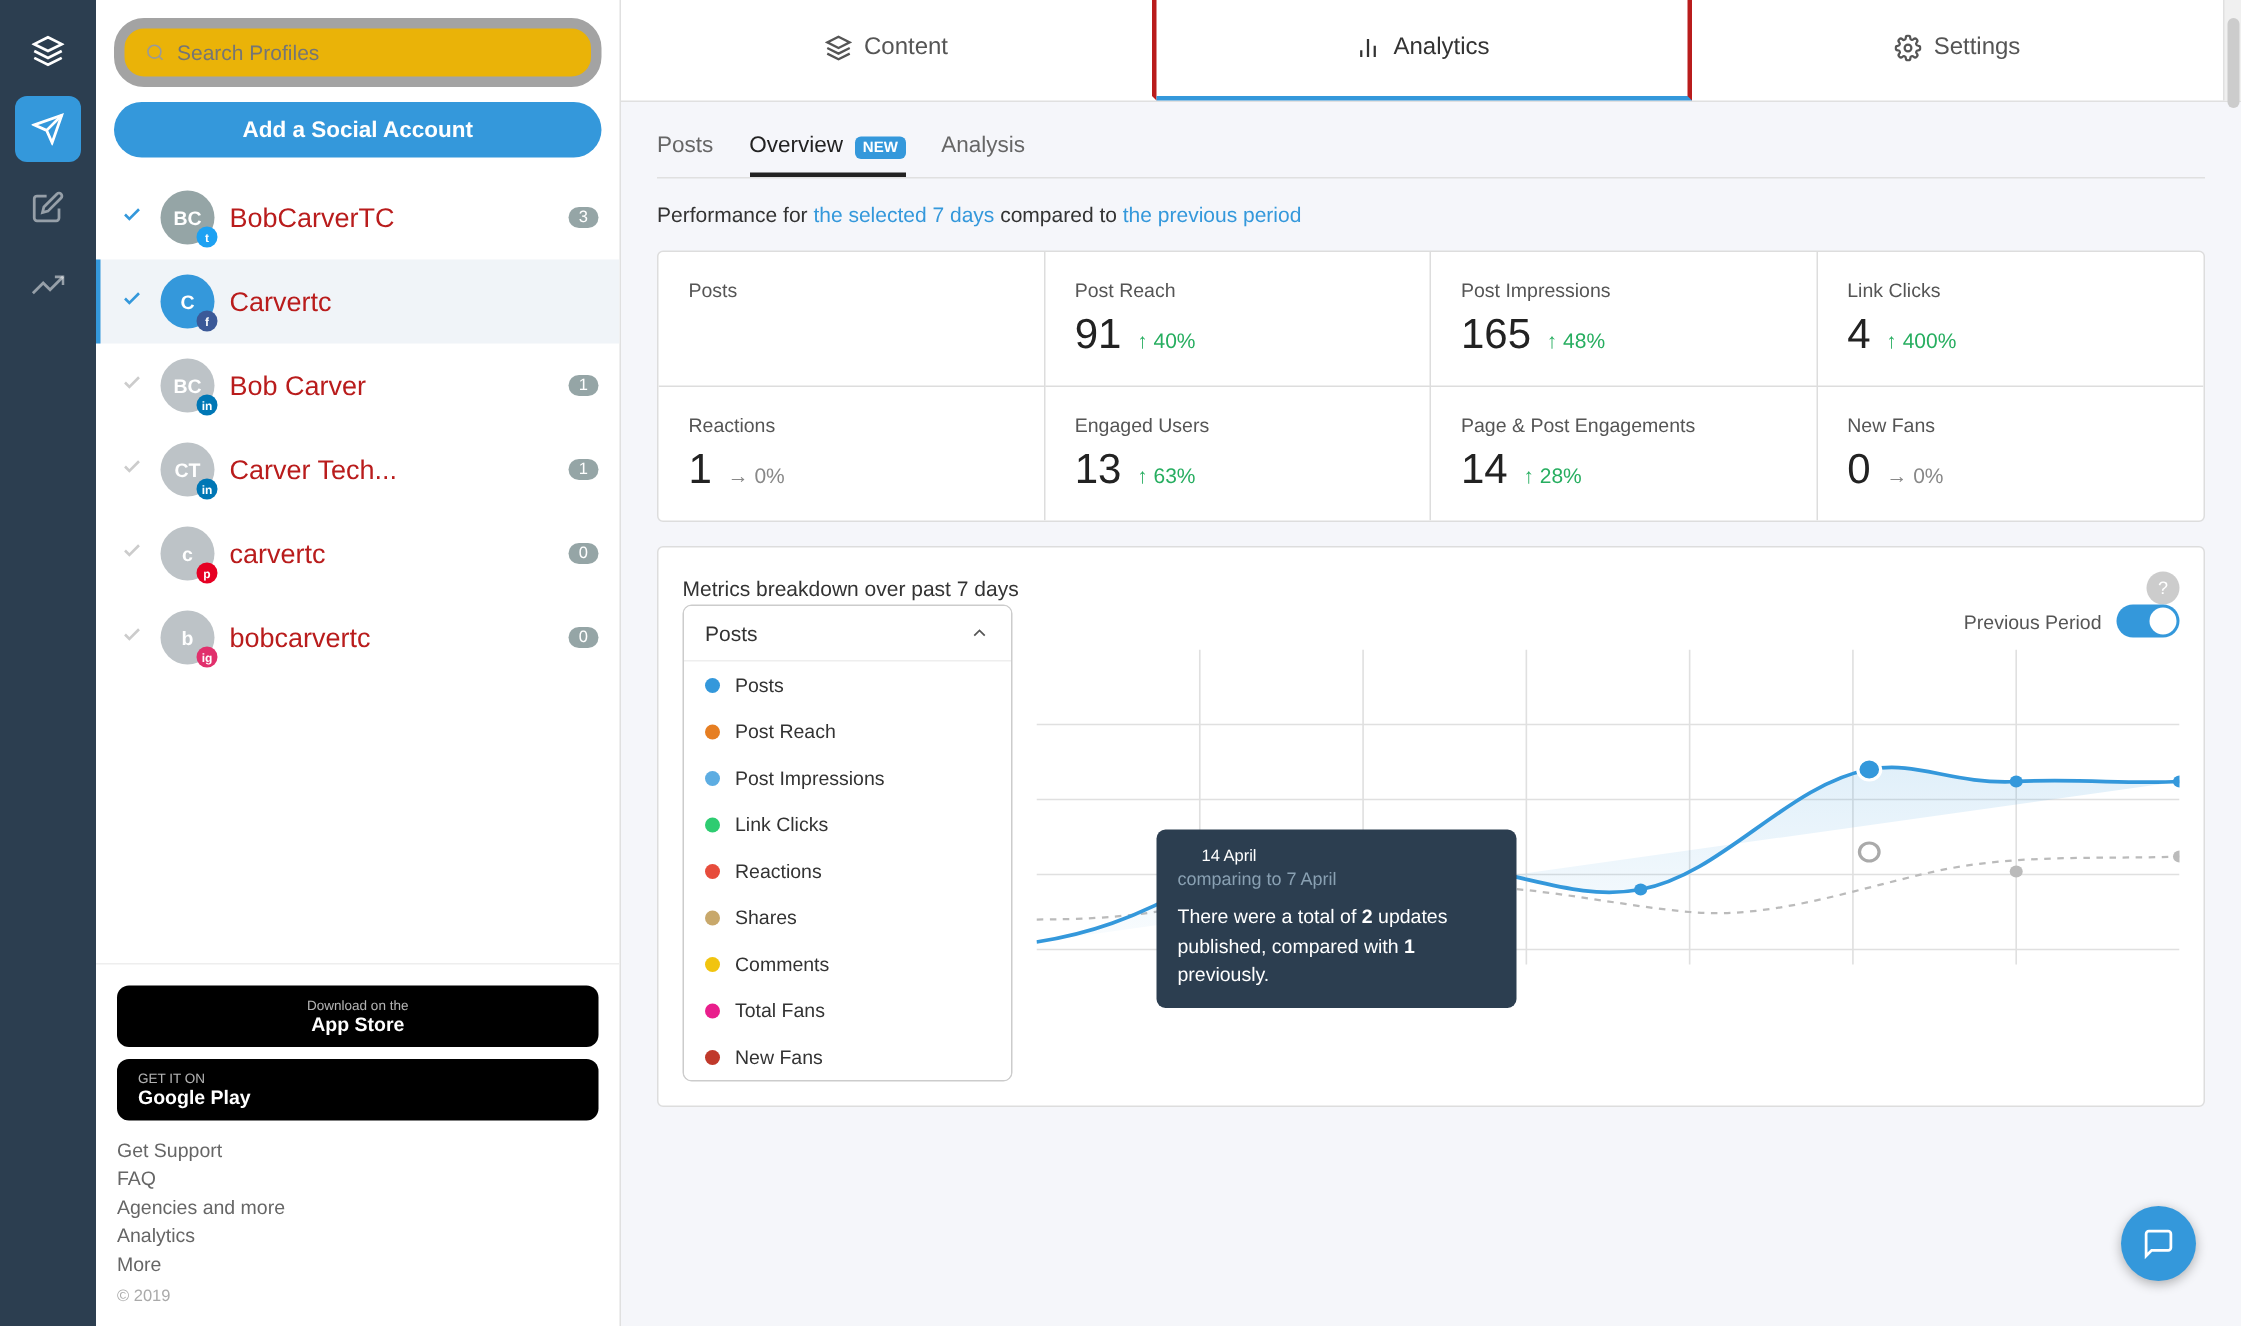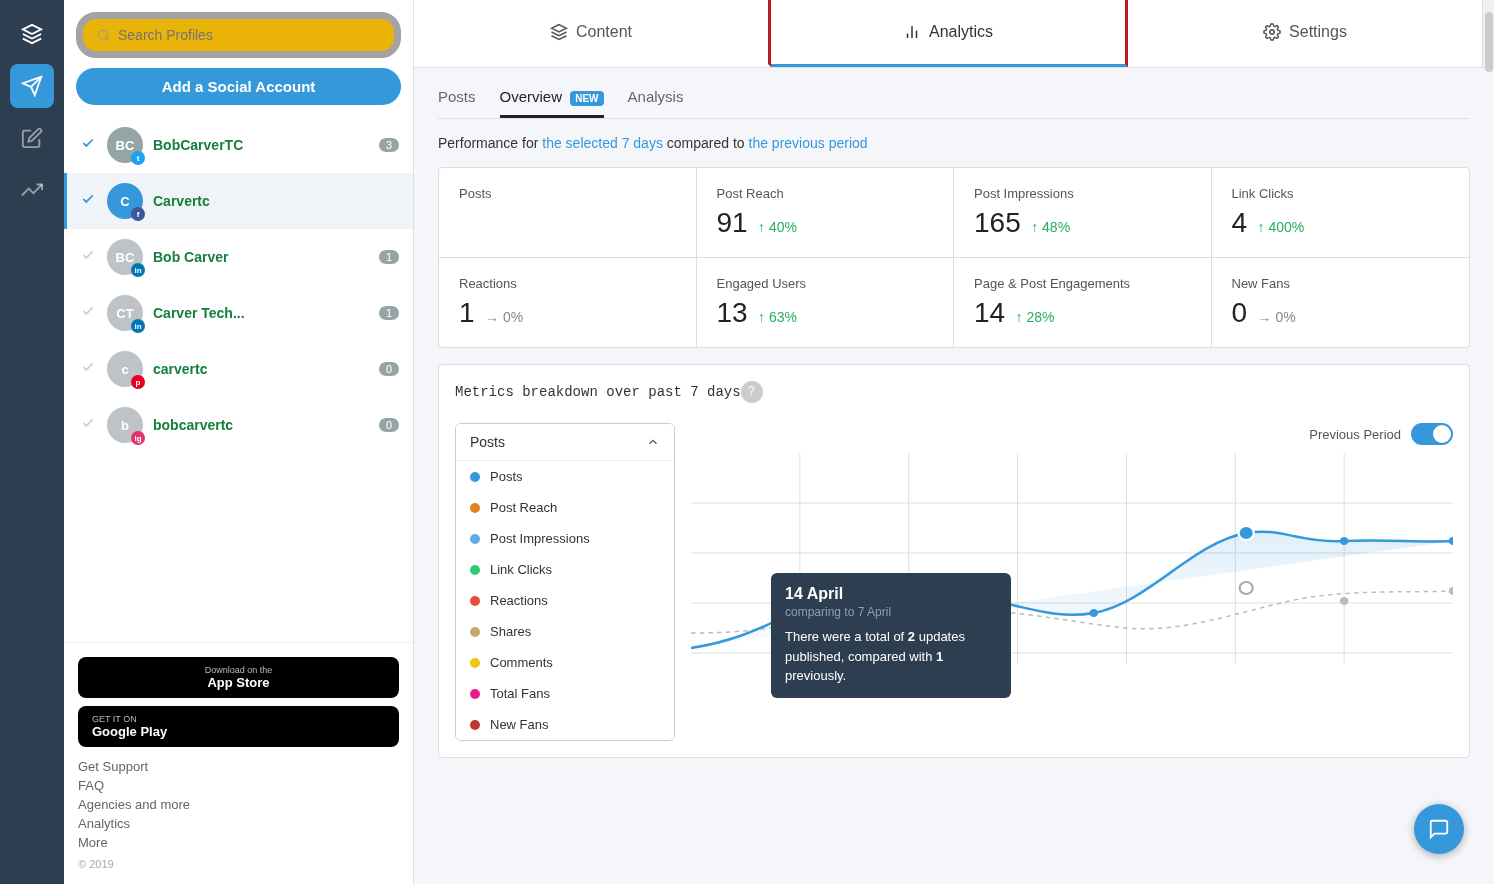--- a/index.html
+++ b/index.html
@@ -123,21 +123,21 @@
       justify-content: center;
       font-size: 8px;
       color: #fff;
       font-weight: bold;
     }
     .social-badge.twitter { background: #1da1f2; }
     .social-badge.facebook { background: #3b5998; }
     .social-badge.linkedin { background: #0077b5; }
     .social-badge.pinterest { background: #e60023; }
     .social-badge.instagram { background: #e1306c; }
-    .profile-name { font-size: 14px; color: #15803d; font-weight: 700; flex: 1; }
+    .profile-name { font-size: 18px; color: #b91c1c; font-weight: 400; flex: 1; }
     .notif-badge {
       background: #95a5a6;
       color: #fff;
       border-radius: 10px;
       font-size: 11px;
       padding: 1px 7px;
     }
 
     
     .sidebar-bottom {
@@ -299,23 +299,22 @@
     
     .metrics-section {
       background: #fff;
       border: 1px solid #ddd;
       border-radius: 4px;
       padding: 16px;
     }
     .metrics-header {
       display: flex;
       align-items: center;
-      justify-content: flex-start;
-      margin-bottom: 20px;
-      font-family: Liberation Mono, monospace;
+      justify-content: space-between;
+      margin-bottom: 0;
     }
     .metrics-title { font-size: 14px; color: #333; }
     .help-icon {
       width: 22px;
       height: 22px;
       border-radius: 50%;
       background: #ccc;
       display: flex;
       align-items: center;
       justify-content: center;
@@ -416,21 +415,21 @@
       top: 120px;
       left: 80px;
       background: #2c3e50;
       color: #fff;
       border-radius: 6px;
       padding: 12px 14px;
       font-size: 13px;
       width: 240px;
       z-index: 10;
     }
-    .tooltip-date { font-size: 16px; font-weight: 700; margin-bottom: 2px; }
+    .tooltip-date { font-size: 11px; font-weight: 400; margin-bottom: 2px; margin-left: 16px; }
     .tooltip-compare { font-size: 12px; color: #89a0b2; margin-bottom: 8px; }
     .tooltip-text { font-size: 13px; line-height: 1.5; }
     .tooltip-text strong { font-weight: 700; }
 
     
     .chat-fab {
       position: fixed;
       bottom: 30px;
       right: 30px;
       width: 50px;

